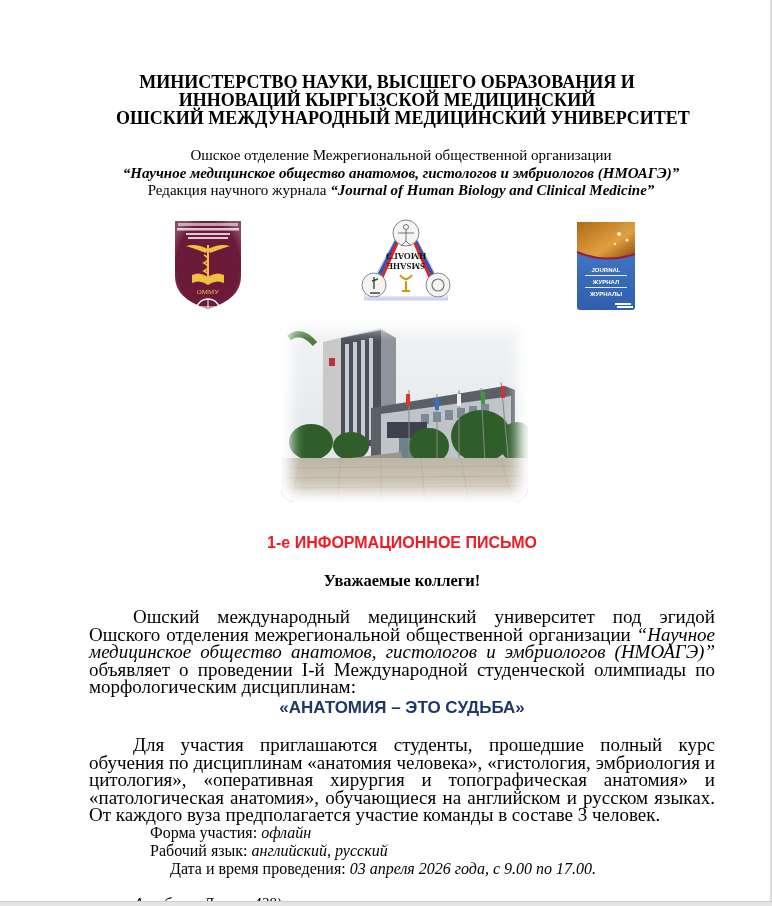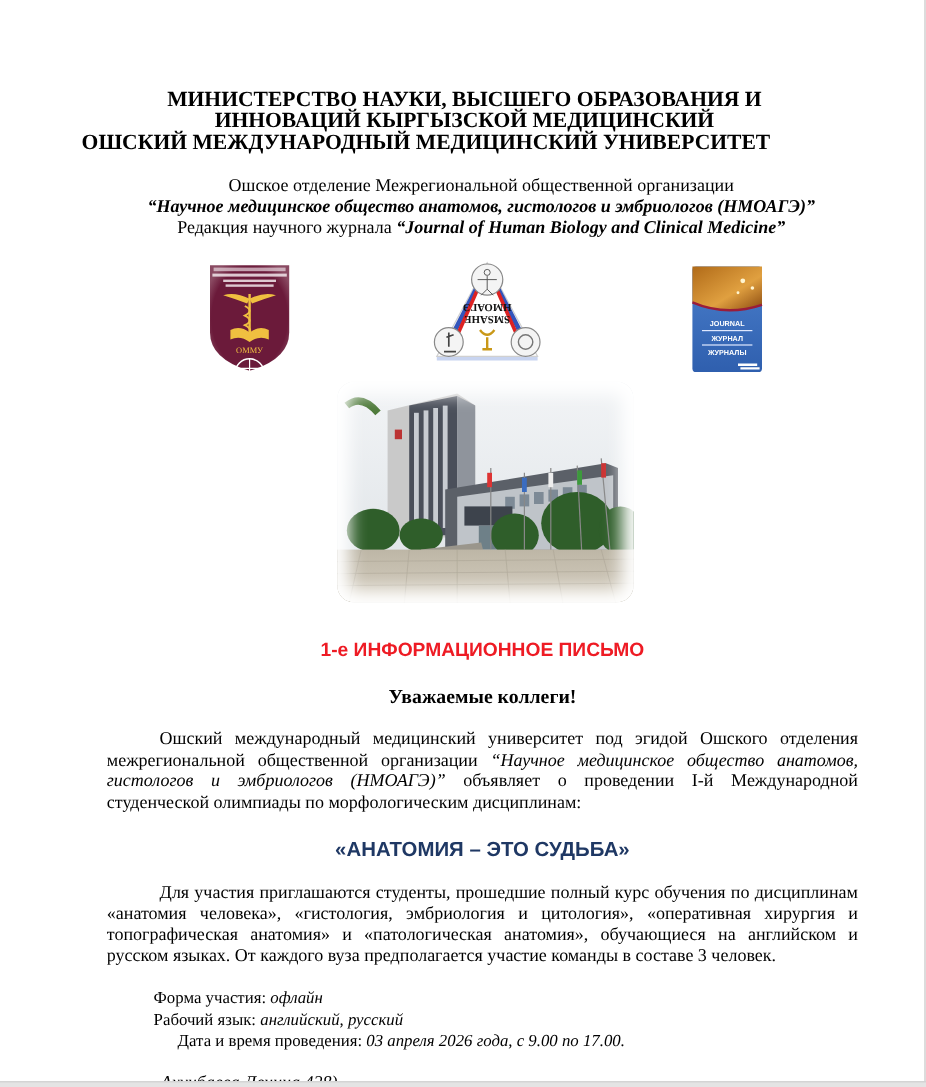--- a/index.html
+++ b/index.html
@@ -18,21 +18,21 @@
     .frame-bottom {
       position: absolute; left: 0; top: 901px; width: 772px; height: 5px; background: #e4e4e4;
       border-top: 1px solid #cfcfcf;
     }
     .hdr {
       position: absolute; left: 0; width: 770px;
       font-weight: bold; font-size: 18px; line-height: 18px; text-align: center;
     }
     .hdr1 { top: 73px; left: 2px; }
     .hdr2 { top: 91px; left: 2px; }
-    .hdr3 { top: 109px; left: 0; width: auto; text-align: left; padding-left: 68px; }
+    .hdr3 { top: 109px; left: 0; width: auto; text-align: left; padding-left: 116px; }
 
     .org {
       position: absolute; left: 0; width: 802px; text-align: center;
       font-size: 15px; line-height: 18px;
     }
     .org1 { top: 146px; }
     .org2 { top: 164px; font-weight: bold; font-style: italic; }
     .org3 { top: 181px; }
     .org3 .it { font-weight: bold; font-style: italic; }
 
@@ -62,34 +62,34 @@
       position: absolute; top: 533px; left: 0; width: 804px; text-align: center;
       font-family: "Liberation Sans", sans-serif; font-weight: bold; font-size: 16px; line-height: 20px;
       color: #ee1b24;
     }
     .greeting {
       position: absolute; top: 571px; left: 0; width: 804px; text-align: center;
       font-weight: bold; font-size: 16.5px; line-height: 20px;
     }
     .para {
       position: absolute; left: 89px; width: 626px;
-      font-size: 15px; line-height: 17.6px; text-align: justify;
+      font-size: 19px; line-height: 17.6px; text-align: justify;
       text-indent: 44px;
     }
     .para .it { font-style: italic; }
     .p1 { top: 608px; }
     .olympiad {
       position: absolute; top: 698px; left: 0; width: 804px; text-align: center;
       font-weight: bold; font-size: 17px; line-height: 20px; color: #1f3864;
       font-family: "Liberation Sans", sans-serif;
     }
     .p2 { top: 736px; }
     .detail {
-      position: absolute; left: 128px; width: 582px;
-      font-size: 14px; line-height: 17.6px;
+      position: absolute; left: 150px; width: 582px;
+      font-size: 16px; line-height: 17.6px;
     }
     .detail .it { font-style: italic; }
     .d1 { top: 824px; }
     .d2 { top: 842px; }
     .d3 { top: 860px; margin-left: 20px; }
     .d4 { top: 877px; text-align: justify; text-align-last: justify; }
     .last-line {
       position: absolute; top: 895px; left: 134px; font-size: 15px; line-height: 17.6px; font-style: italic;
     }
   </style>

